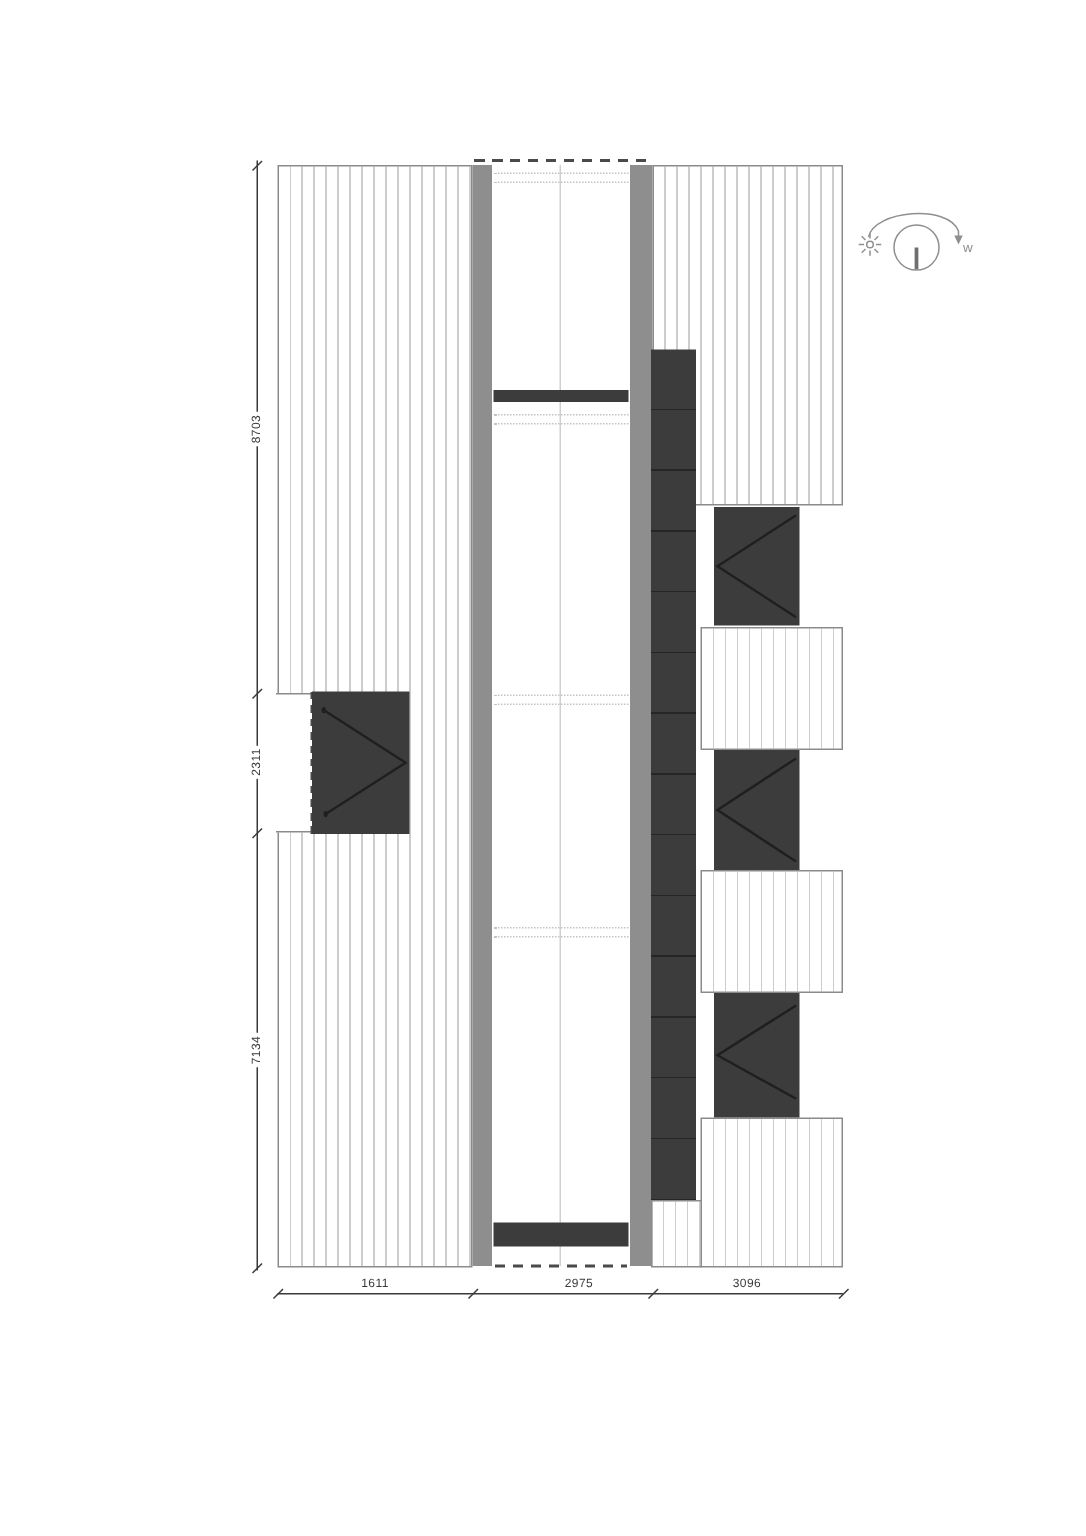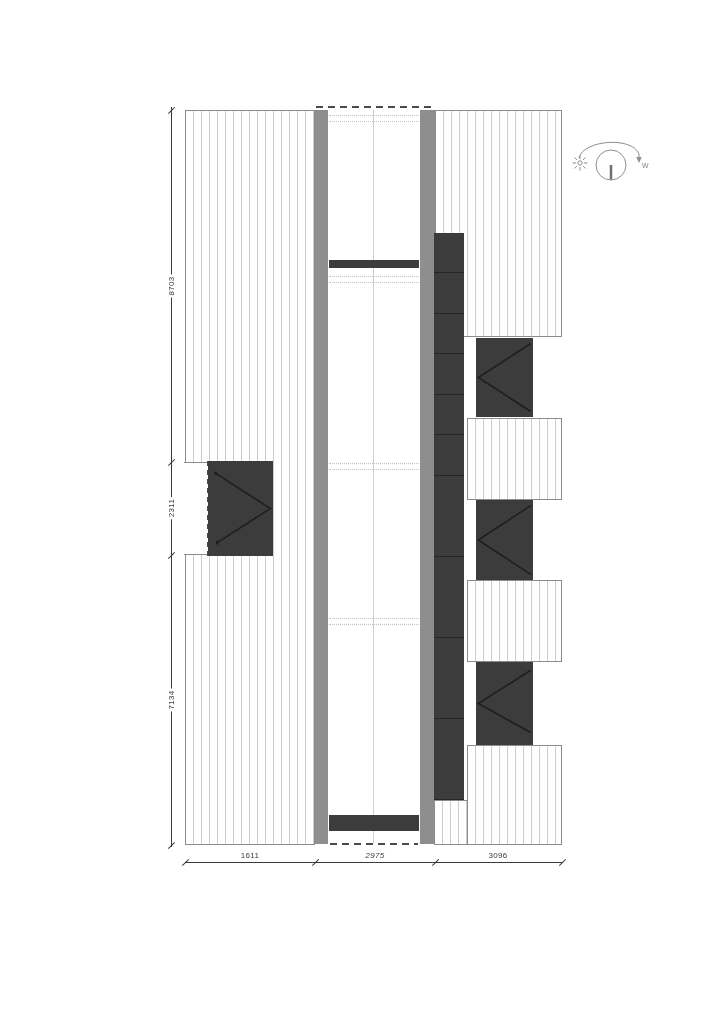--- a/index.html
+++ b/index.html
@@ -122,21 +122,21 @@
   <div class="abs dimtext vert" style="left:171px;top:286px;">8703</div>
   <div class="abs dimtext vert" style="left:171px;top:508px;">2311</div>
   <div class="abs dimtext vert" style="left:171px;top:700px;">7134</div>
 
   <div class="abs dimline-h" style="left:185px;top:862px;width:377px;"></div>
   <div class="abs tick" style="left:181px;top:862px;"></div>
   <div class="abs tick" style="left:311px;top:862px;"></div>
   <div class="abs tick" style="left:431px;top:862px;"></div>
   <div class="abs tick" style="left:558px;top:862px;"></div>
   <div class="abs dimtext horiz" style="left:250px;top:851px;">1611</div>
-  <div class="abs dimtext horiz" style="left:375px;top:851px;font-style:italic;">2975</div>
+  <div class="abs dimtext horiz" style="left:386px;top:851px;">2975</div>
   <div class="abs dimtext horiz" style="left:498px;top:851px;text-align:center;">3096</div>
 
   <div class="abs sun-symbol" style="left:566px;top:118px;width:92px;height:72px;">
     <svg width="92" height="72" viewBox="0 0 92 72">
       <g stroke="var(--symbol,#8f8f8f)" fill="none" stroke-width="1">
 
         <g>
           <circle cx="14" cy="45" r="2.2"></circle>
           <line x1="18" y1="45" x2="21.5" y2="45"></line>
           <line x1="10" y1="45" x2="6.5" y2="45"></line>

